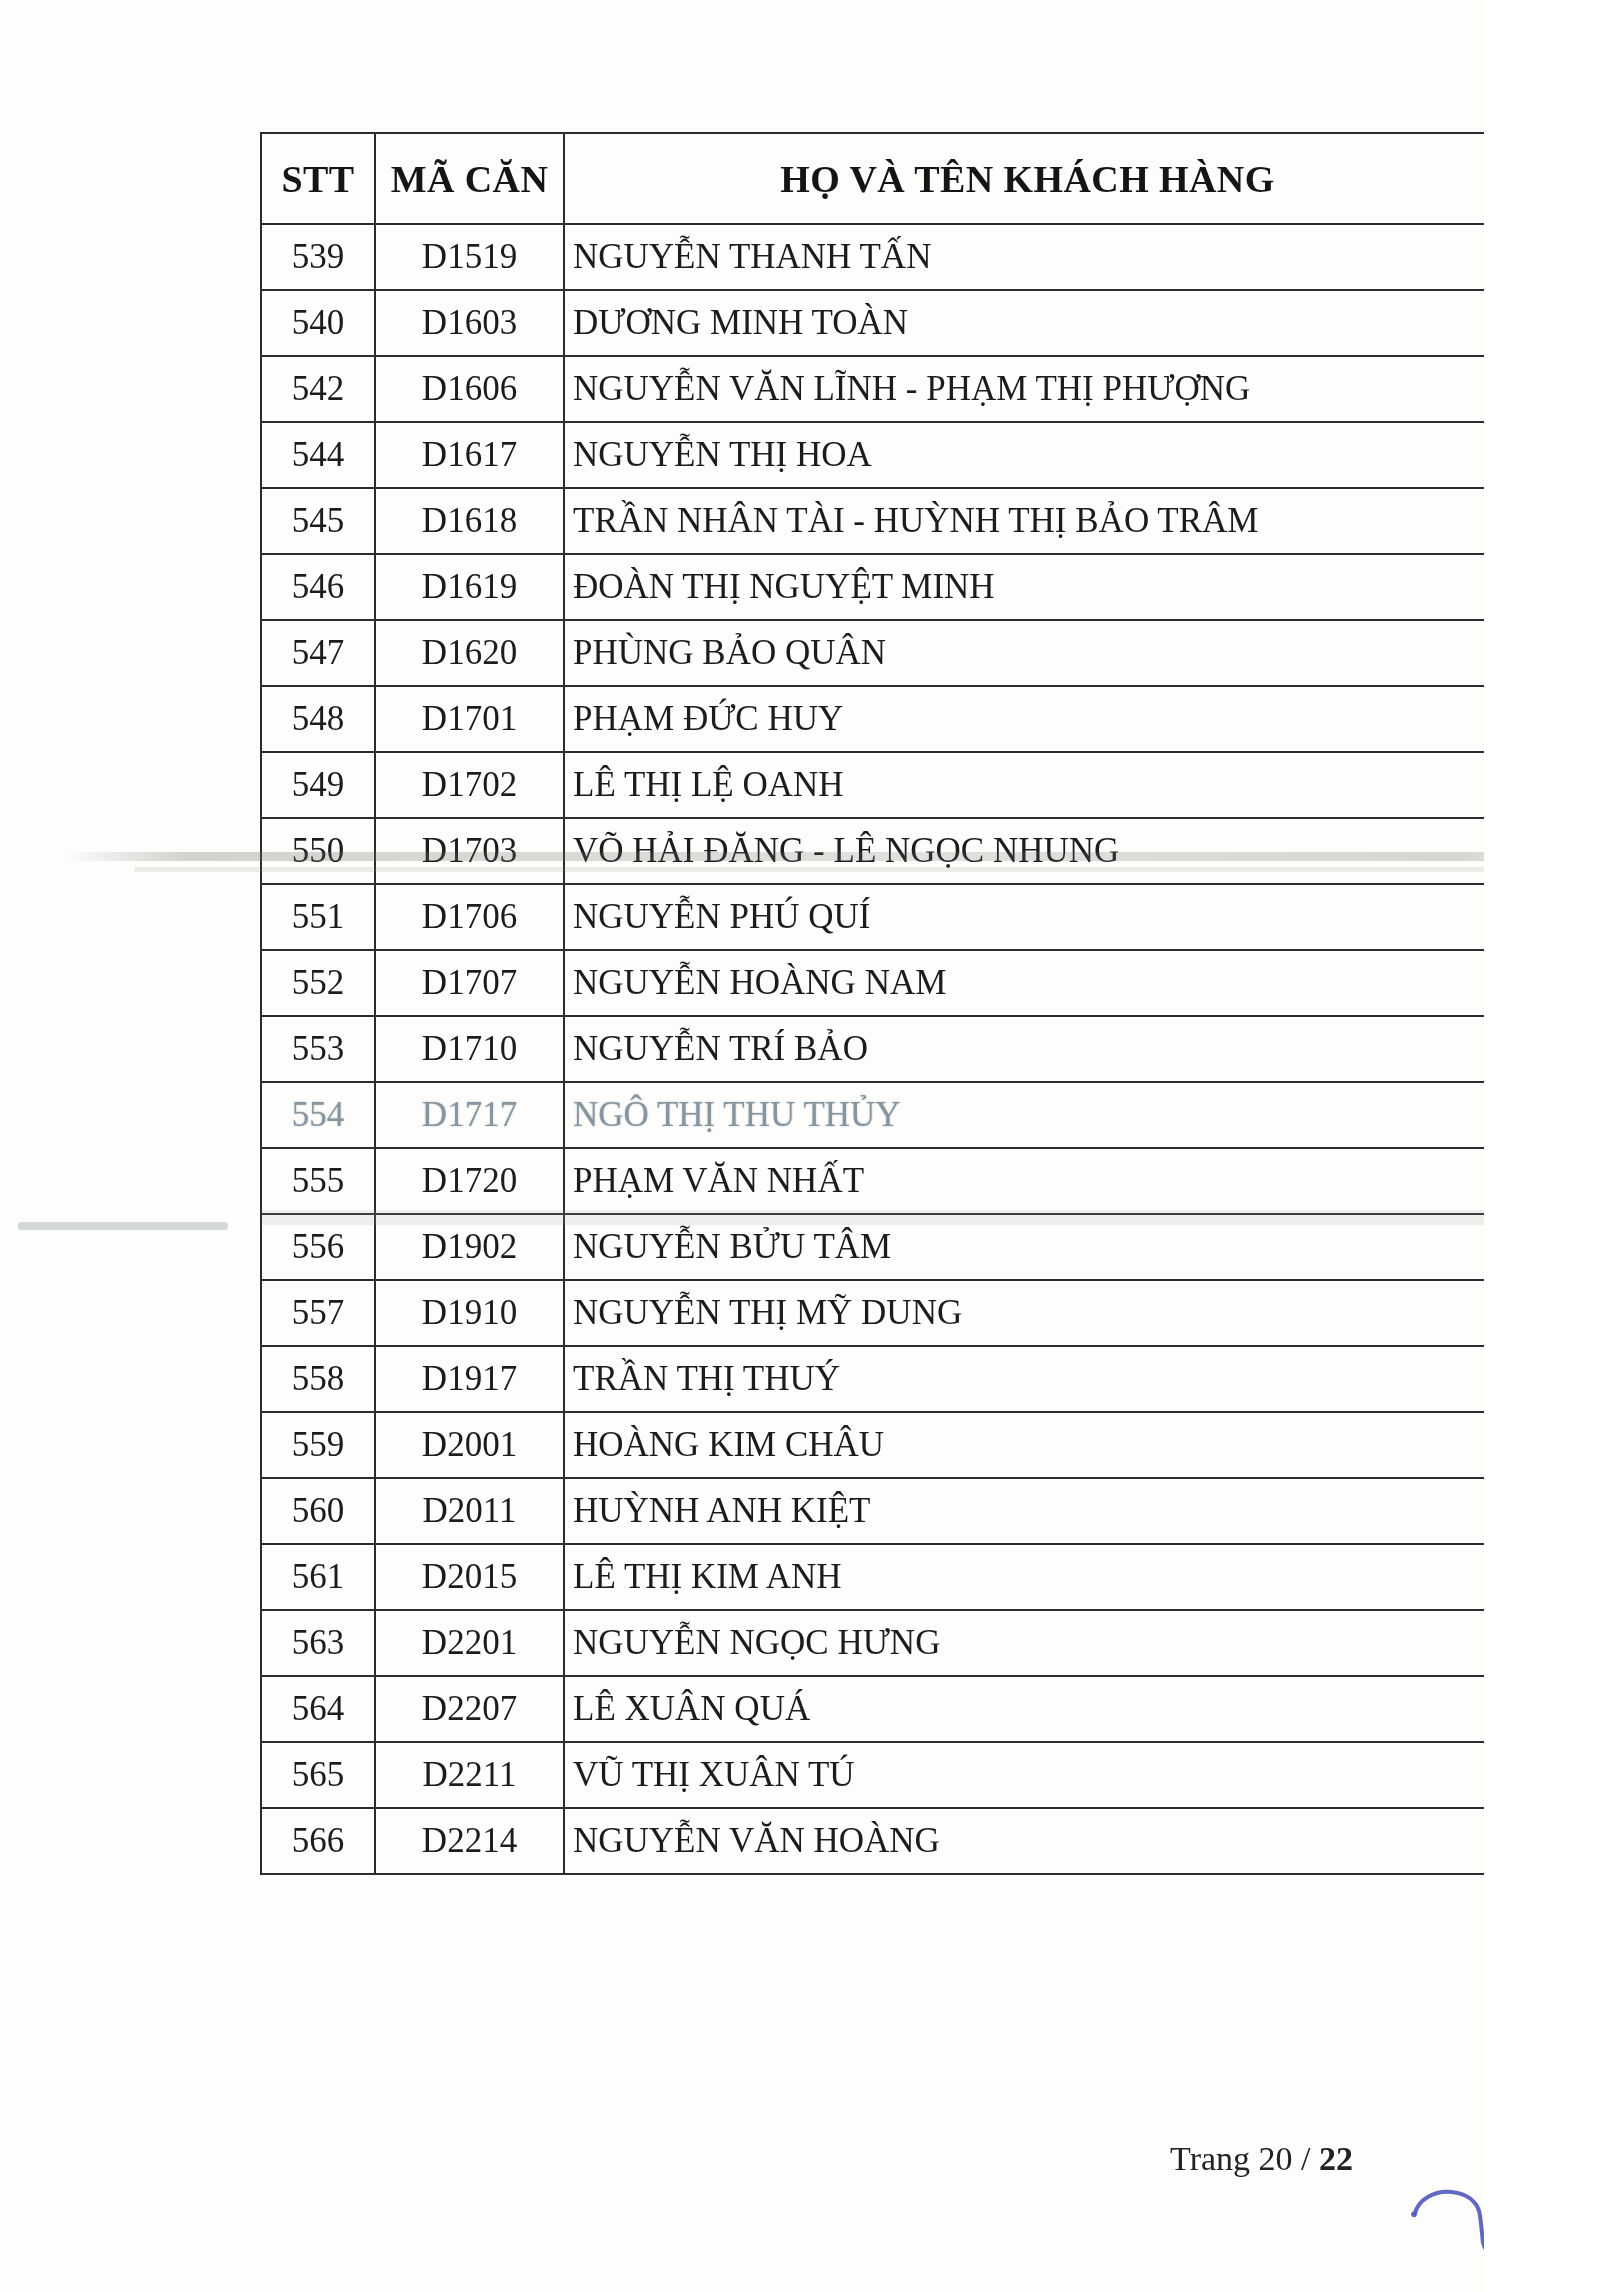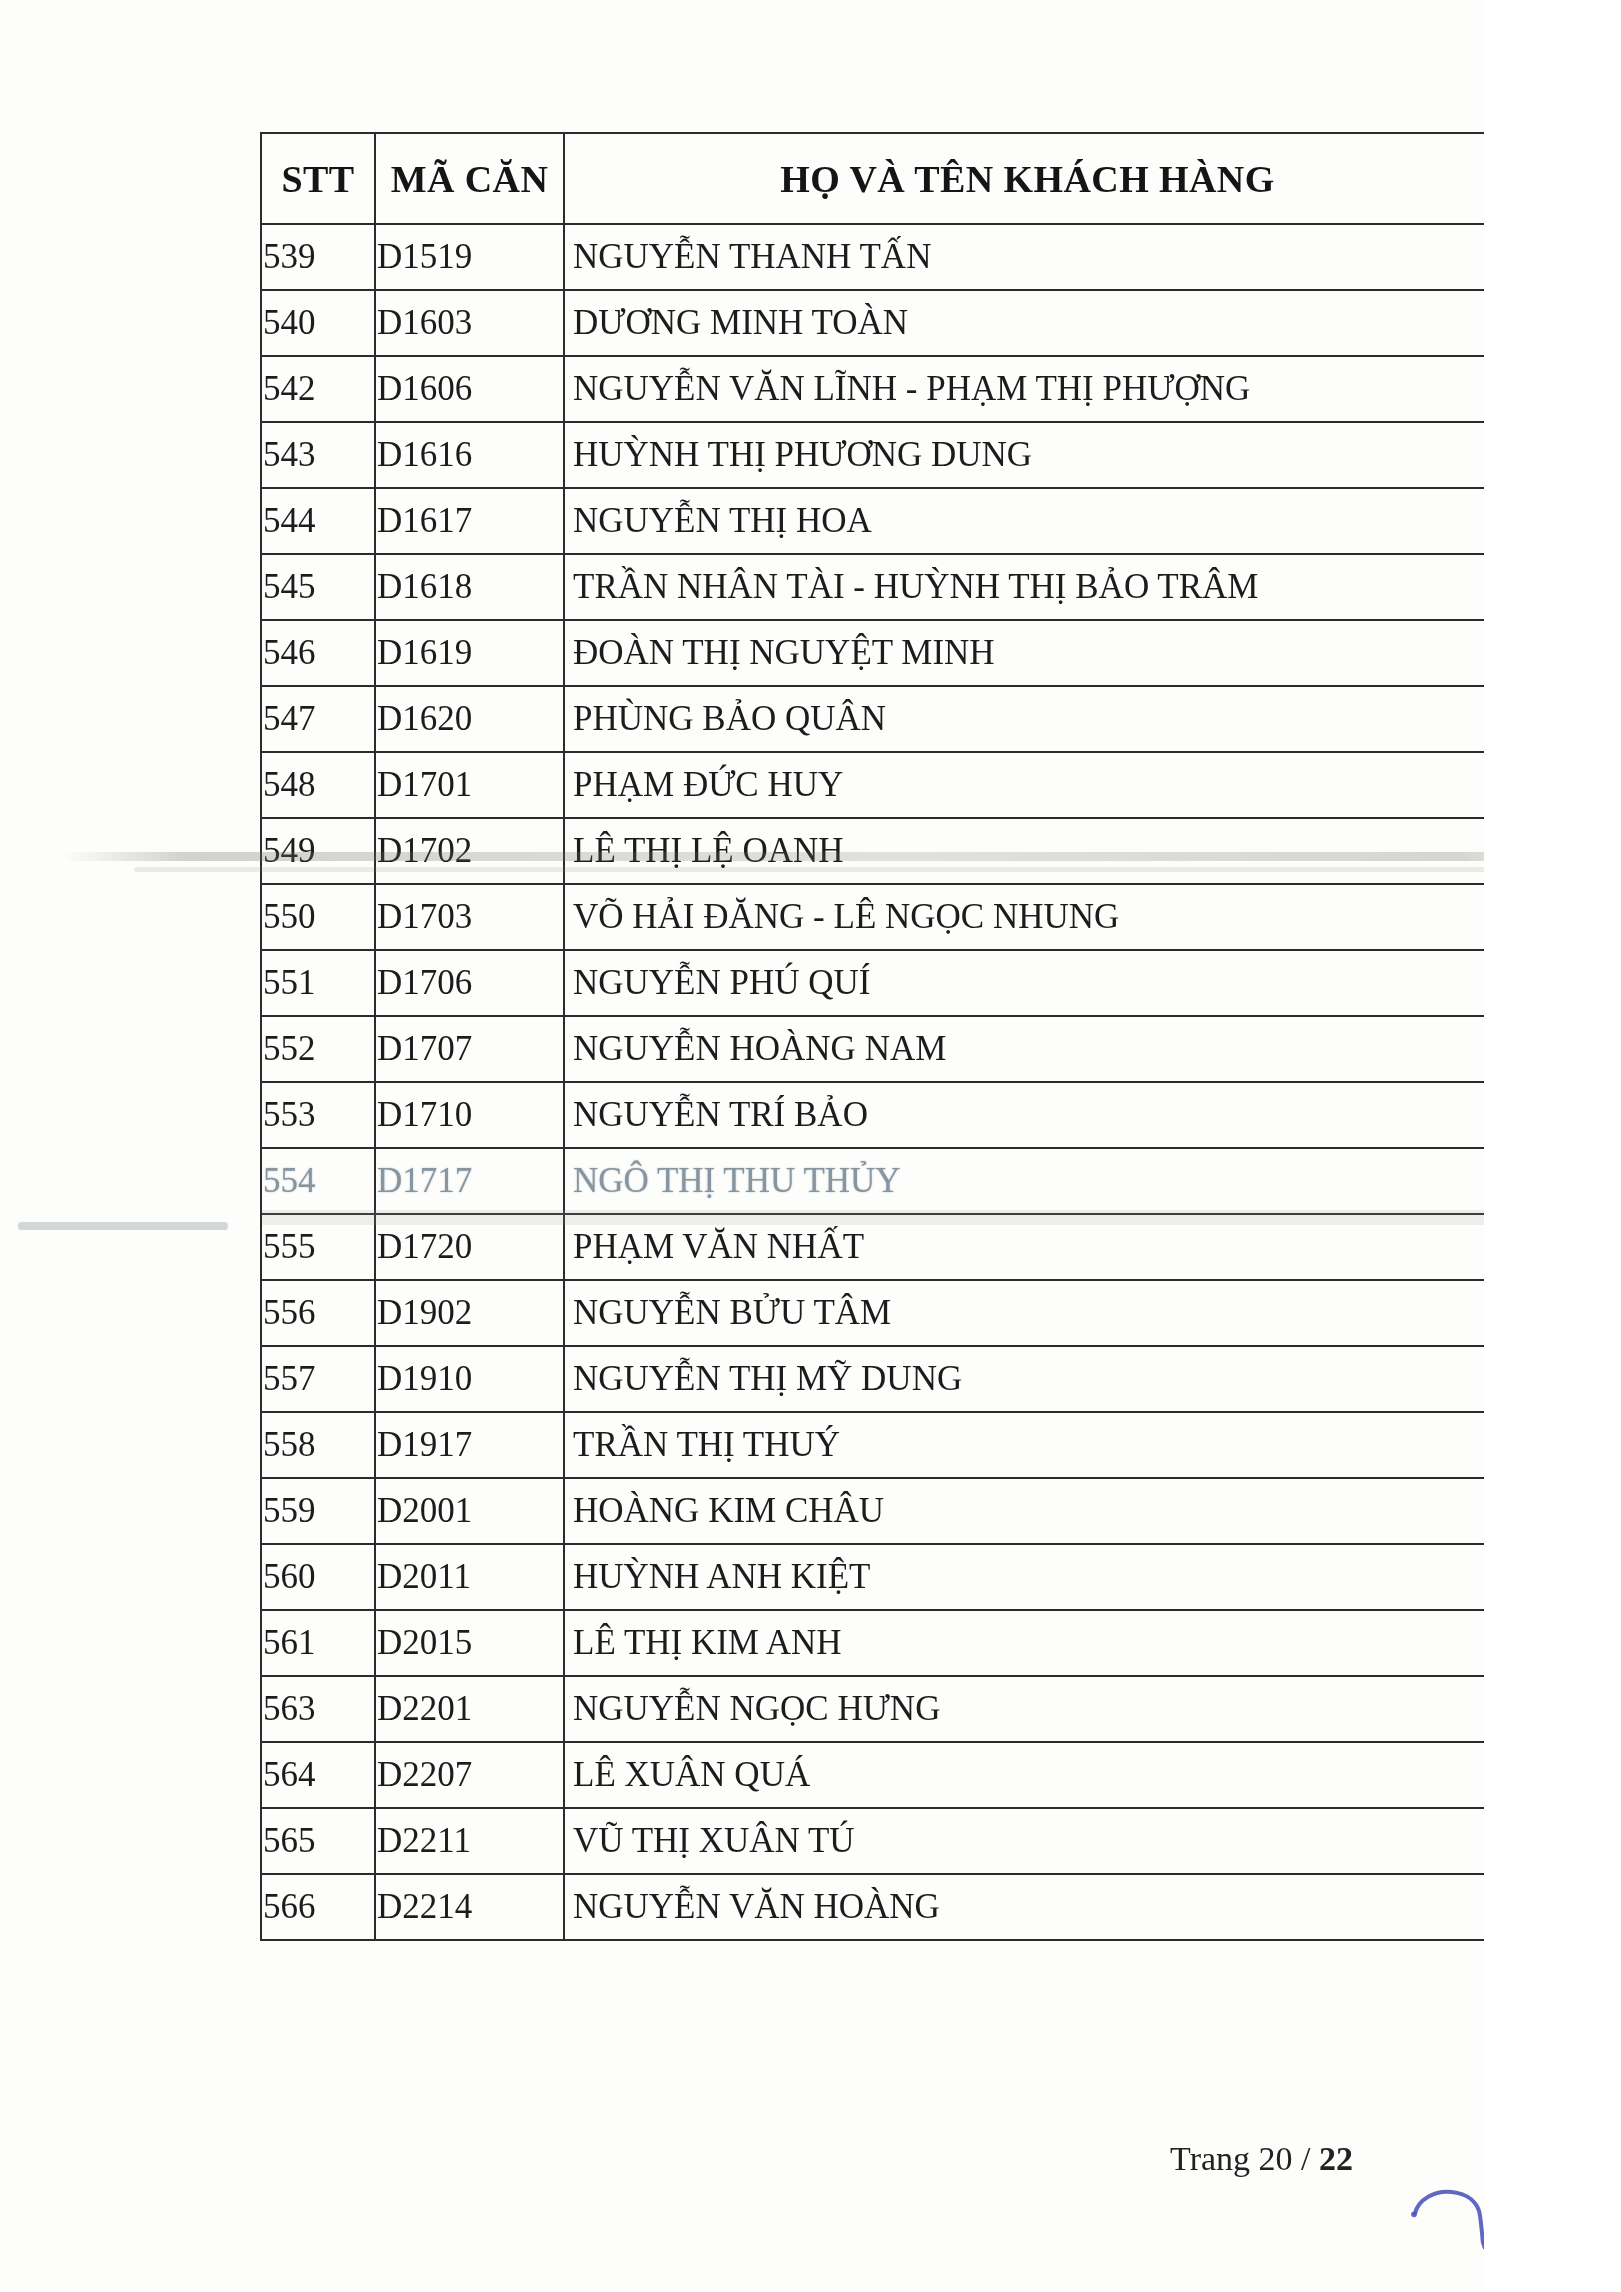--- a/index.html
+++ b/index.html
@@ -13,21 +13,21 @@
     position:absolute; left:260px; top:132px; width:1230px;
     border-collapse:collapse; table-layout:fixed;
     border:2.7px solid #2c2c2c;
   }
   .customer-table th, .customer-table td { border:2.2px solid #2c2c2c; overflow:hidden; white-space:nowrap; }
   .customer-table thead th {
     height:87px; font-size:38px; font-weight:bold; text-align:center;
     letter-spacing:0.4px; color:#151515;
   }
   .customer-table tbody td { height:62px; font-size:35px; }
-  .customer-table td.stt, .customer-table td.code { text-align:left; }
+  .customer-table td.stt, .customer-table td.code { text-align:center; }
   .customer-table td.name { text-align:left; padding-left:8px; }
   .customer-table tr.faded td {
     color:#8795a0;
     text-shadow:0 0 1.8px rgba(165,178,184,0.8);
   }
   .page-footer {
     position:absolute; top:2140px; right:131px;
     font-size:34px; color:#222;
   }
   .page-footer .total { font-weight:bold; }
@@ -79,25 +79,20 @@
       <td class="stt">540</td>
       <td class="code">D1603</td>
       <td class="name">DƯƠNG MINH TOÀN</td>
     </tr>
         <tr>
       <td class="stt">542</td>
       <td class="code">D1606</td>
       <td class="name">NGUYỄN VĂN LĨNH - PHẠM THỊ PHƯỢNG</td>
     </tr>
         <tr>
-      <td class="stt">543</td>
-      <td class="code">D1616</td>
-      <td class="name">HUỲNH THỊ PHƯƠNG DUNG</td>
-    </tr>
-        <tr>
       <td class="stt">544</td>
       <td class="code">D1617</td>
       <td class="name">NGUYỄN THỊ HOA</td>
     </tr>
         <tr>
       <td class="stt">545</td>
       <td class="code">D1618</td>
       <td class="name">TRẦN NHÂN TÀI - HUỲNH THỊ BẢO TRÂM</td>
     </tr>
         <tr>

